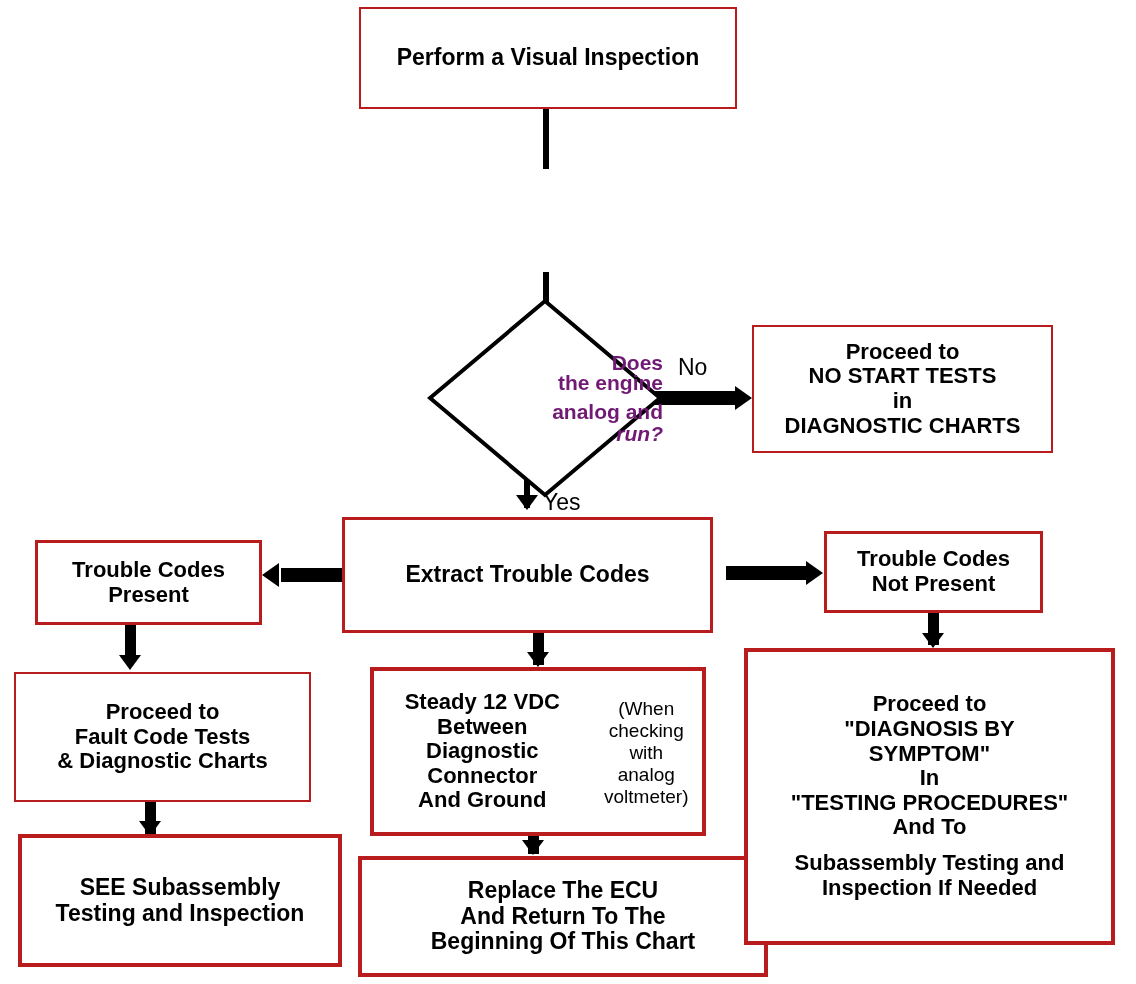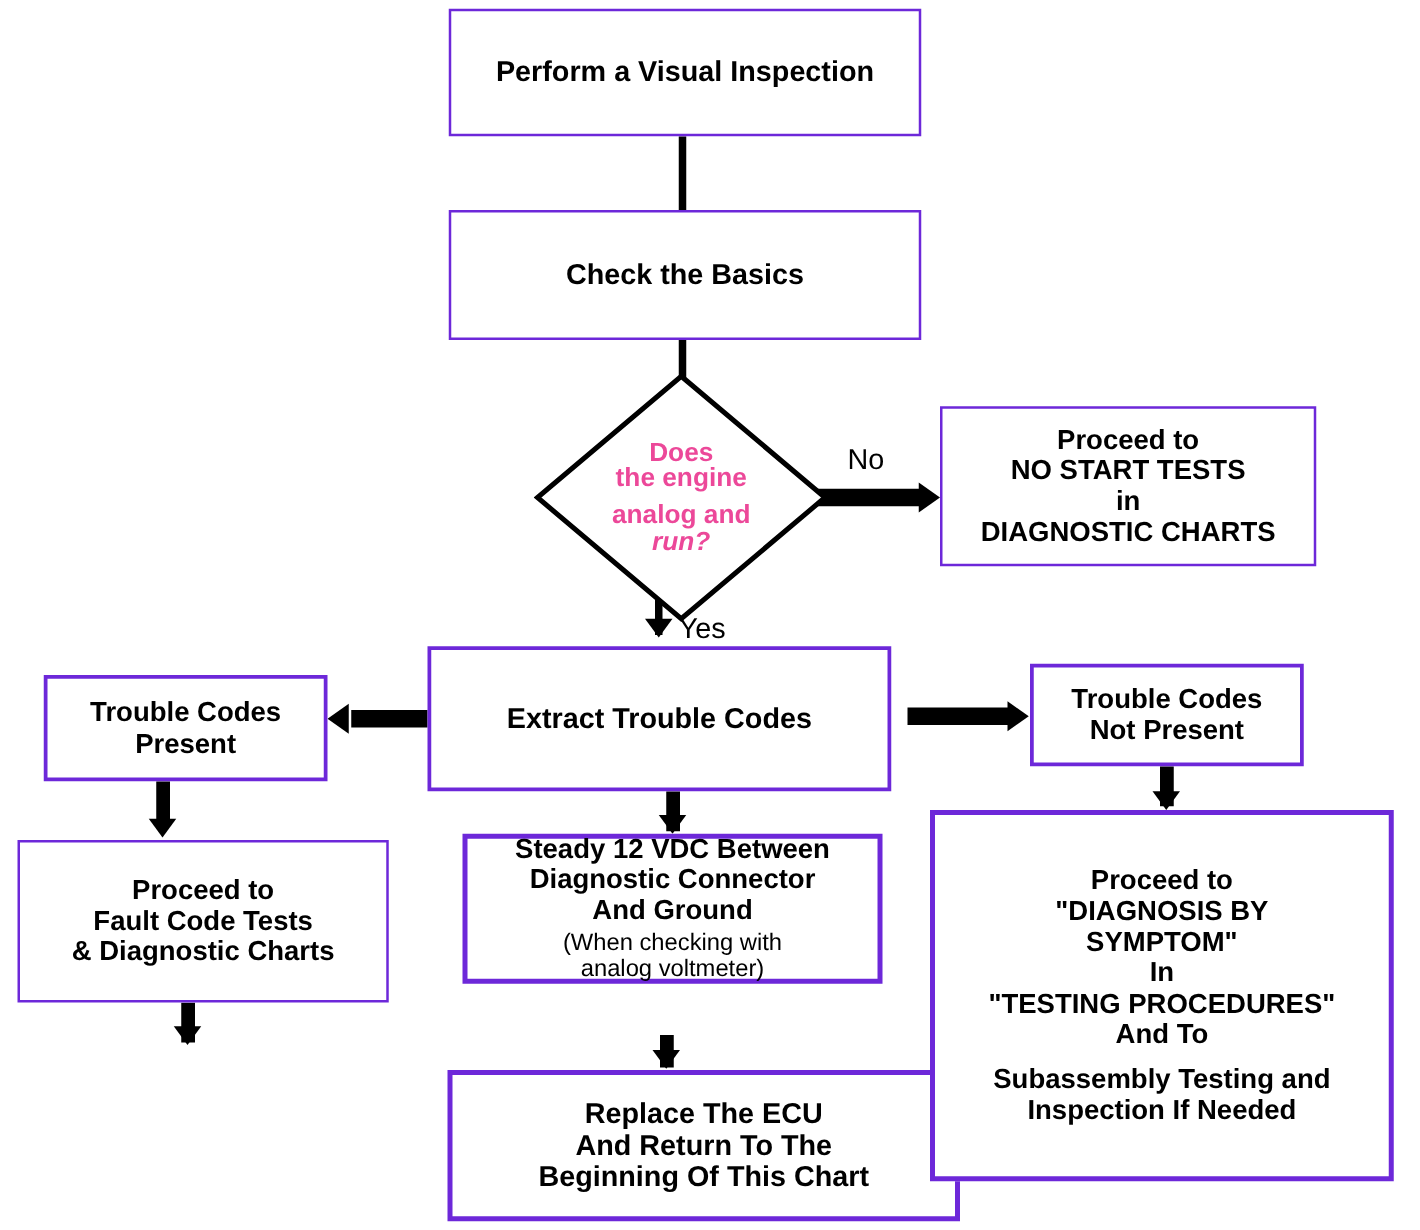--- a/index.html
+++ b/index.html
@@ -12,21 +12,21 @@
     width: 1136px;
     height: 984px;
     background: #ffffff;
     font-family: "Liberation Sans", sans-serif;
     overflow: hidden;
   }
   .node {
     position: absolute;
     box-sizing: border-box;
     background: #ffffff;
-    border: 3px solid #6d28d9;
+    border: 3px solid #b91c1c;
     display: flex;
     align-items: center;
     justify-content: center;
     text-align: center;
     color: #000000;
     font-weight: bold;
     line-height: 1.12;
     z-index: 5;
   }
   .node.thin { border-width: 2px; }
@@ -49,25 +49,25 @@
     position: absolute;
     left: 0; top: 0;
     width: 100%; height: 100%;
   }
   .diamond-label {
     position: absolute;
     left: 0; top: 0;
     width: 100%; height: 100%;
     display: flex;
     flex-direction: column;
-    align-items: center;
+    align-items: flex-end;
     justify-content: center;
     font-weight: bold;
     font-size: 21px;
-    color: #ec4899;
+    color: #701a75;
     text-align: center;
     line-height: 1.02;
   }
   .dline { display: block; }
   .dline.l1 { font-size: 21px; }
   .dline.l2 { font-size: 21px; margin-top: -1px; letter-spacing: 0px; }
   .dline.l3 { font-size: 21px; margin-top: 7px; }
   .dline.l4 { font-size: 21px; margin-top: 1px; font-style: italic; }
 
   
@@ -114,23 +114,20 @@
 <body>
 
 <div id="canvas">
 
   <div class="node thin" style="left:359px; top:7px; width:378px; height:102px; font-size:23px;">
     <span class="nodetext">Perform a Visual Inspection</span>
   </div>
 
   <div class="vline" style="left:543px; top:109px; width:6px; height:60px;"></div>
 
-  <div class="node thin" style="left:359px; top:168px; width:378px; height:104px; font-size:23px;">
-    <span class="nodetext">Check the Basics</span>
-  </div>
 
   <div class="vline" style="left:543px; top:272px; width:6px; height:32px;"></div>
 
   <div class="diamond-wrap" style="left:427px; top:298px; width:236px; height:200px;">
     <svg class="diamond-shape" viewBox="0 0 236 200" preserveAspectRatio="none">
       <polygon points="118,3 233,100 118,197 3,100" fill="#ffffff" stroke="#000000" stroke-width="4"></polygon>
     </svg>
     <div class="diamond-label">
       <span class="dline l1">Does</span>
       <span class="dline l2">the engine</span>
@@ -185,22 +182,26 @@
 
   <div class="node thin" style="left:14px; top:672px; width:297px; height:130px; font-size:22px; white-space:pre-line;">
     <span class="nodetext">Proceed to
 Fault Code Tests
 &amp; Diagnostic Charts</span>
   </div>
 
   <div class="vline" style="left:145px; top:802px; width:11px; height:32px;"></div>
   <div class="arrow-down" style="left:139px; top:821px;"></div>
 
-
-  <div class="node thick" style="left:370px; top:667px; width:336px; height:120px; font-size:22px; flex-direction:column;">
+  <div class="node thick" style="left:18px; top:834px; width:324px; height:133px; font-size:23px; white-space:pre-line;">
+    <span class="nodetext">SEE Subassembly
+Testing and Inspection</span>
+  </div>
+
+  <div class="node thick" style="left:370px; top:667px; width:336px; height:169px; font-size:22px; flex-direction:row;">
     <span class="nodetext" style="white-space:pre-line;">Steady 12 VDC Between
 Diagnostic Connector
 And Ground</span>
     <span class="sub" style="white-space:pre-line;">(When checking with
 analog voltmeter)</span>
   </div>
 
   <div class="vline" style="left:528px; top:828px; width:11px; height:26px;"></div>
   <div class="arrow-down" style="left:522px; top:840px;"></div>
 

